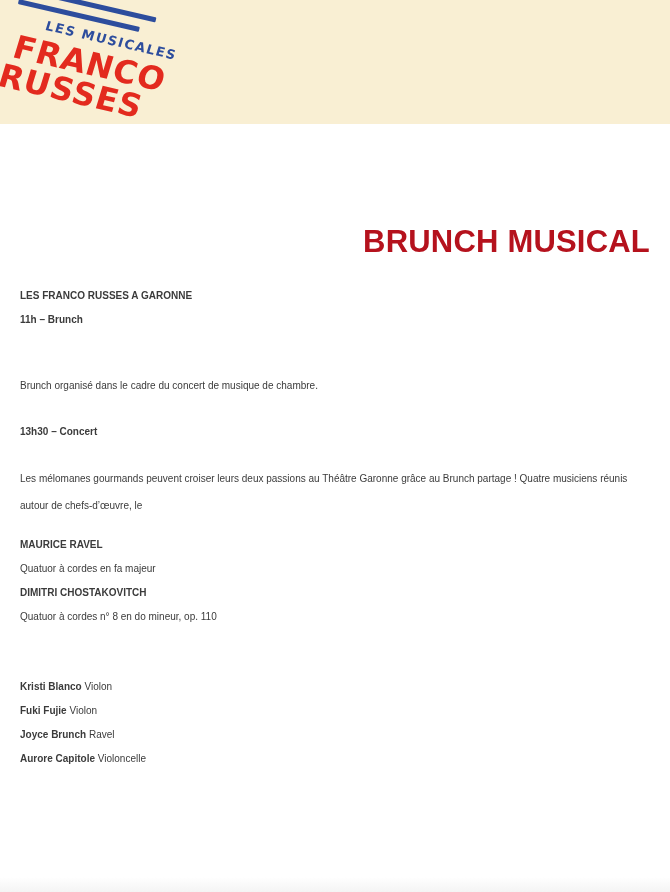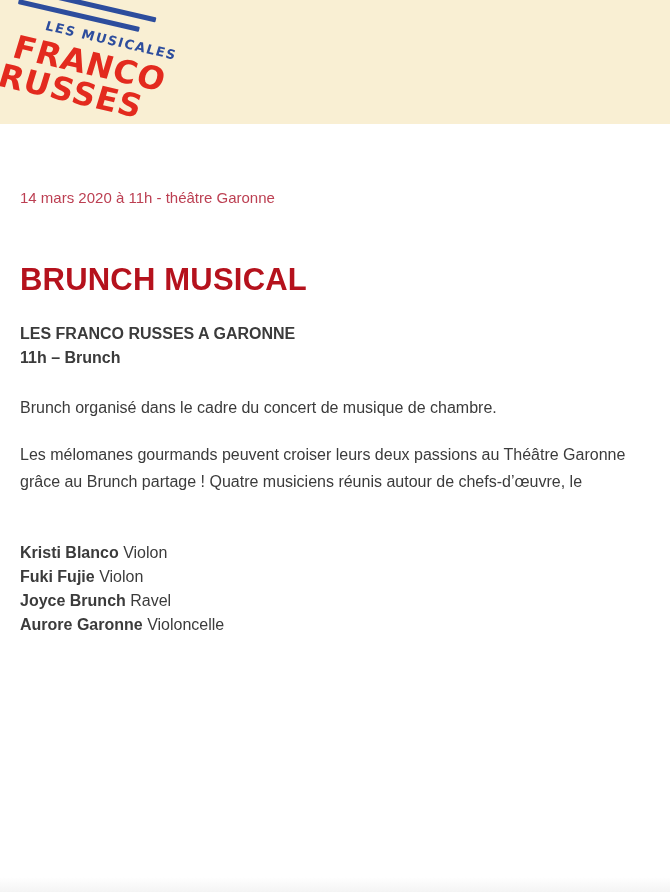--- a/index.html
+++ b/index.html
@@ -57,34 +57,35 @@
   .logo-word.russes { margin-left: 0px; }
 
   
   .article { padding: 64px 20px 0 20px; color: #3b3b3b; }
   .event-date {
     color: #bc3f52;
     font-size: 15px;
     line-height: 20px;
   }
   h1.page-title {
-    margin-top: 54px;
+    margin-top: 36px;
     color: #b5121d;
     font-size: 31px;
     font-weight: 700;
     line-height: 36px;
     letter-spacing: 0.2px;
+    text-align: right;
   }
   .block {
-    font-size: 16px;
+    font-size: 10px;
     line-height: 24px;
     margin-top: 22px;
   }
   .block.lead { margin-top: 24px; }
-  .block.brunch { margin-top: 26px; }
+  .block.brunch { margin-top: 42px; }
   .block.description { line-height: 26.5px; }
   .block.program { margin-top: 14px; }
   .b { font-weight: 700; }
 
   
   .bottom-fade {
     position: absolute;
     left: 0; right: 0; bottom: 0;
     height: 15px;
     background: linear-gradient(to bottom, #ffffff 0%, #f4f4f4 100%);
@@ -100,42 +101,50 @@
       <div class="logo-bar bar1"></div>
       <div class="logo-bar bar2"></div>
       <div class="logo-les">LES MUSICALES</div>
       <div class="logo-word franco">FRANCO</div>
       <div class="logo-word russes">RUSSES</div>
     </div>
   </header>
 
   <main class="article">
 
-    <div class="event-date">14 mars 2020 à 11h - théâtre Garonne</div>
 
     <h1 class="page-title">BRUNCH MUSICAL</h1>
 
     <p class="block lead">
       <span class="b">LES FRANCO RUSSES A GARONNE</span><br>
       <span class="b">11h – Brunch</span>
     </p>
 
     <p class="block brunch">Brunch organisé dans le cadre du concert de musique de chambre.</p>
 
+    <p class="block">
+      <span class="b">13h30 – Concert</span>
+    </p>
 
     <p class="block description">
       <span>Les mélomanes gourmands peuvent croiser leurs deux passions au Théâtre Garonne grâce au Brunch partage ! Quatre musiciens réunis autour de chefs-d’œuvre, le</span><br>
     </p>
 
+    <p class="block program">
+      <span class="b">MAURICE RAVEL</span><br>
+      <span>Quatuor à cordes en fa majeur</span><br>
+      <span class="b">DIMITRI CHOSTAKOVITCH</span><br>
+      <span>Quatuor à cordes n° 8 en do mineur, op. 110</span>
+    </p>
 
     <p class="block musicians">
       <br>
       <span class="b">Kristi Blanco</span> <span>Violon</span><br>
       <span class="b">Fuki Fujie</span> <span>Violon</span><br>
       <span class="b">Joyce Brunch</span> <span>Ravel</span><br>
-      <span class="b">Aurore Garonne</span> <span>Violoncelle</span>
+      <span class="b">Aurore Capitole</span> <span>Violoncelle</span>
     </p>
 
   </main>
 
   <div class="bottom-fade"></div>
 
 </div>
 
 </body></html>

